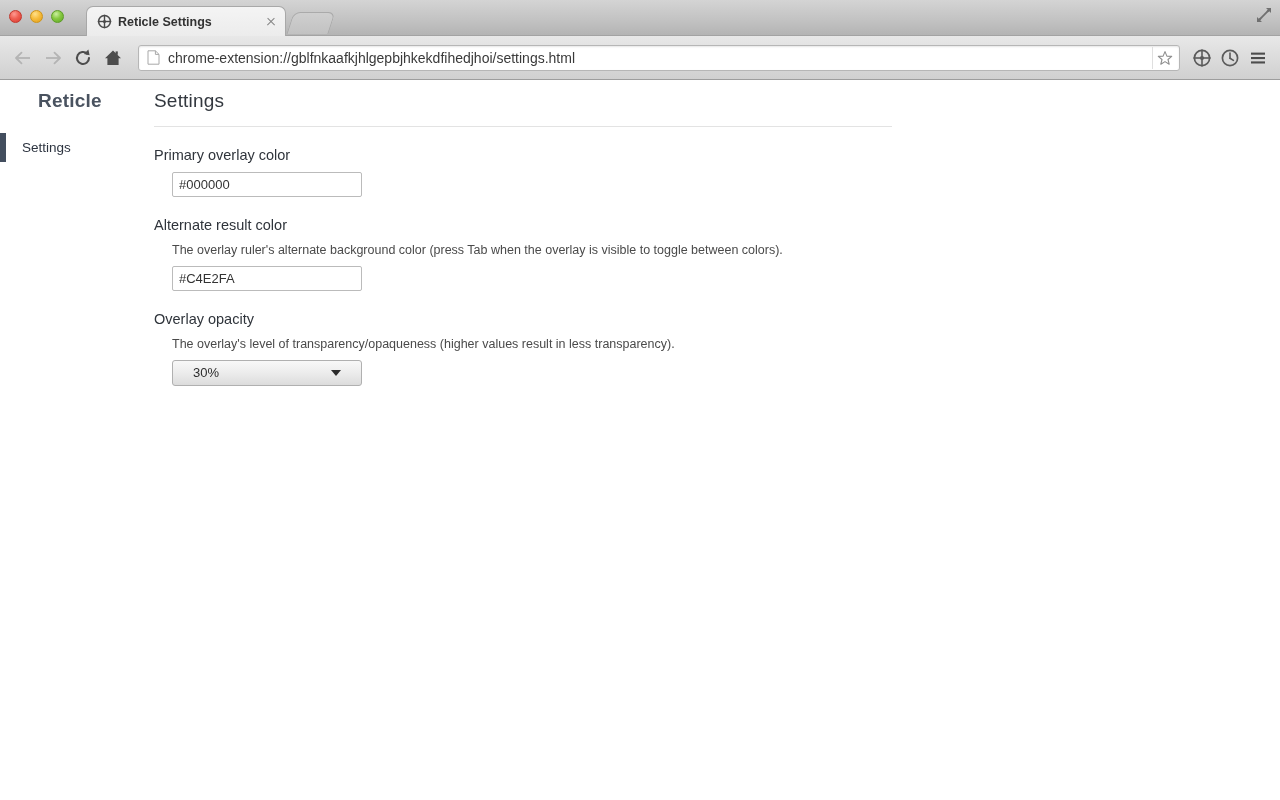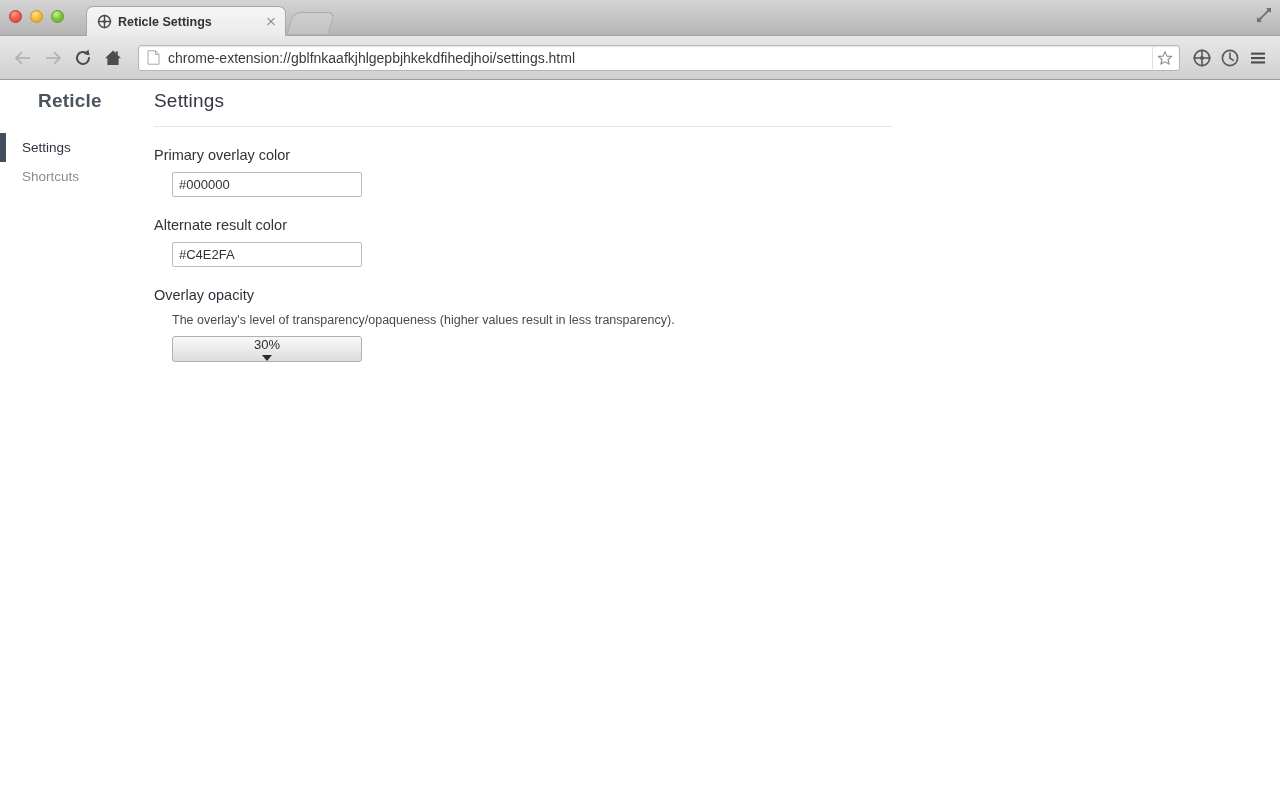--- a/index.html
+++ b/index.html
@@ -312,23 +312,22 @@
   .select-wrap {
     margin-left: 18px;
     width: 190px;
     height: 26px;
     border: 1px solid #b0b0b0;
     border-radius: 3px;
     background: linear-gradient(to bottom, #f8f8f8 0%, #ececec 50%, #dcdcdc 100%);
     box-sizing: border-box;
     display: flex;
     align-items: center;
-    padding: 0 8px;
+    padding: 0 20px;
     position: relative;
-    flex-direction: column;
   }
   .select-value {
     font-size: 13px;
     color: #2c2c2c;
     flex: 1 1 auto;
     line-height: 16px;
   }
   .select-arrow {
     width: 0;
     height: 0;
@@ -443,38 +442,35 @@
   <div class="viewport">
 
     <div class="sidebar">
       <div class="brand">Reticle</div>
 
       <div class="nav-list">
         <div class="nav-item active">
           <span class="indicator"></span>
           <span class="nav-label">Settings</span>
         </div>
-        <div class="nav-item">
-          <span class="indicator"></span>
-          <span class="nav-label">Shortcuts</span>
-        </div>
       </div>
     </div>
 
     <div class="content">
       <h1 class="page-title">Settings</h1>
       <div class="divider"></div>
 
       <div class="field-group">
         <h2 class="field-label">Primary overlay color</h2>
         <input class="text-input" type="text" value="#000000" style="">
       </div>
 
       <div class="field-group">
         <h2 class="field-label">Alternate result color</h2>
+        <p class="field-help">The overlay ruler's alternate background color (press Tab when the overlay is visible to toggle between colors).</p>
         <input class="text-input" type="text" value="#C4E2FA" style="">
       </div>
 
       <div class="field-group">
         <h2 class="field-label">Overlay opacity</h2>
         <p class="field-help">The overlay's level of transparency/opaqueness (higher values result in less transparency).</p>
         <div class="select-wrap">
           <span class="select-value">30%</span>
           <span class="select-arrow"></span>
         </div>

